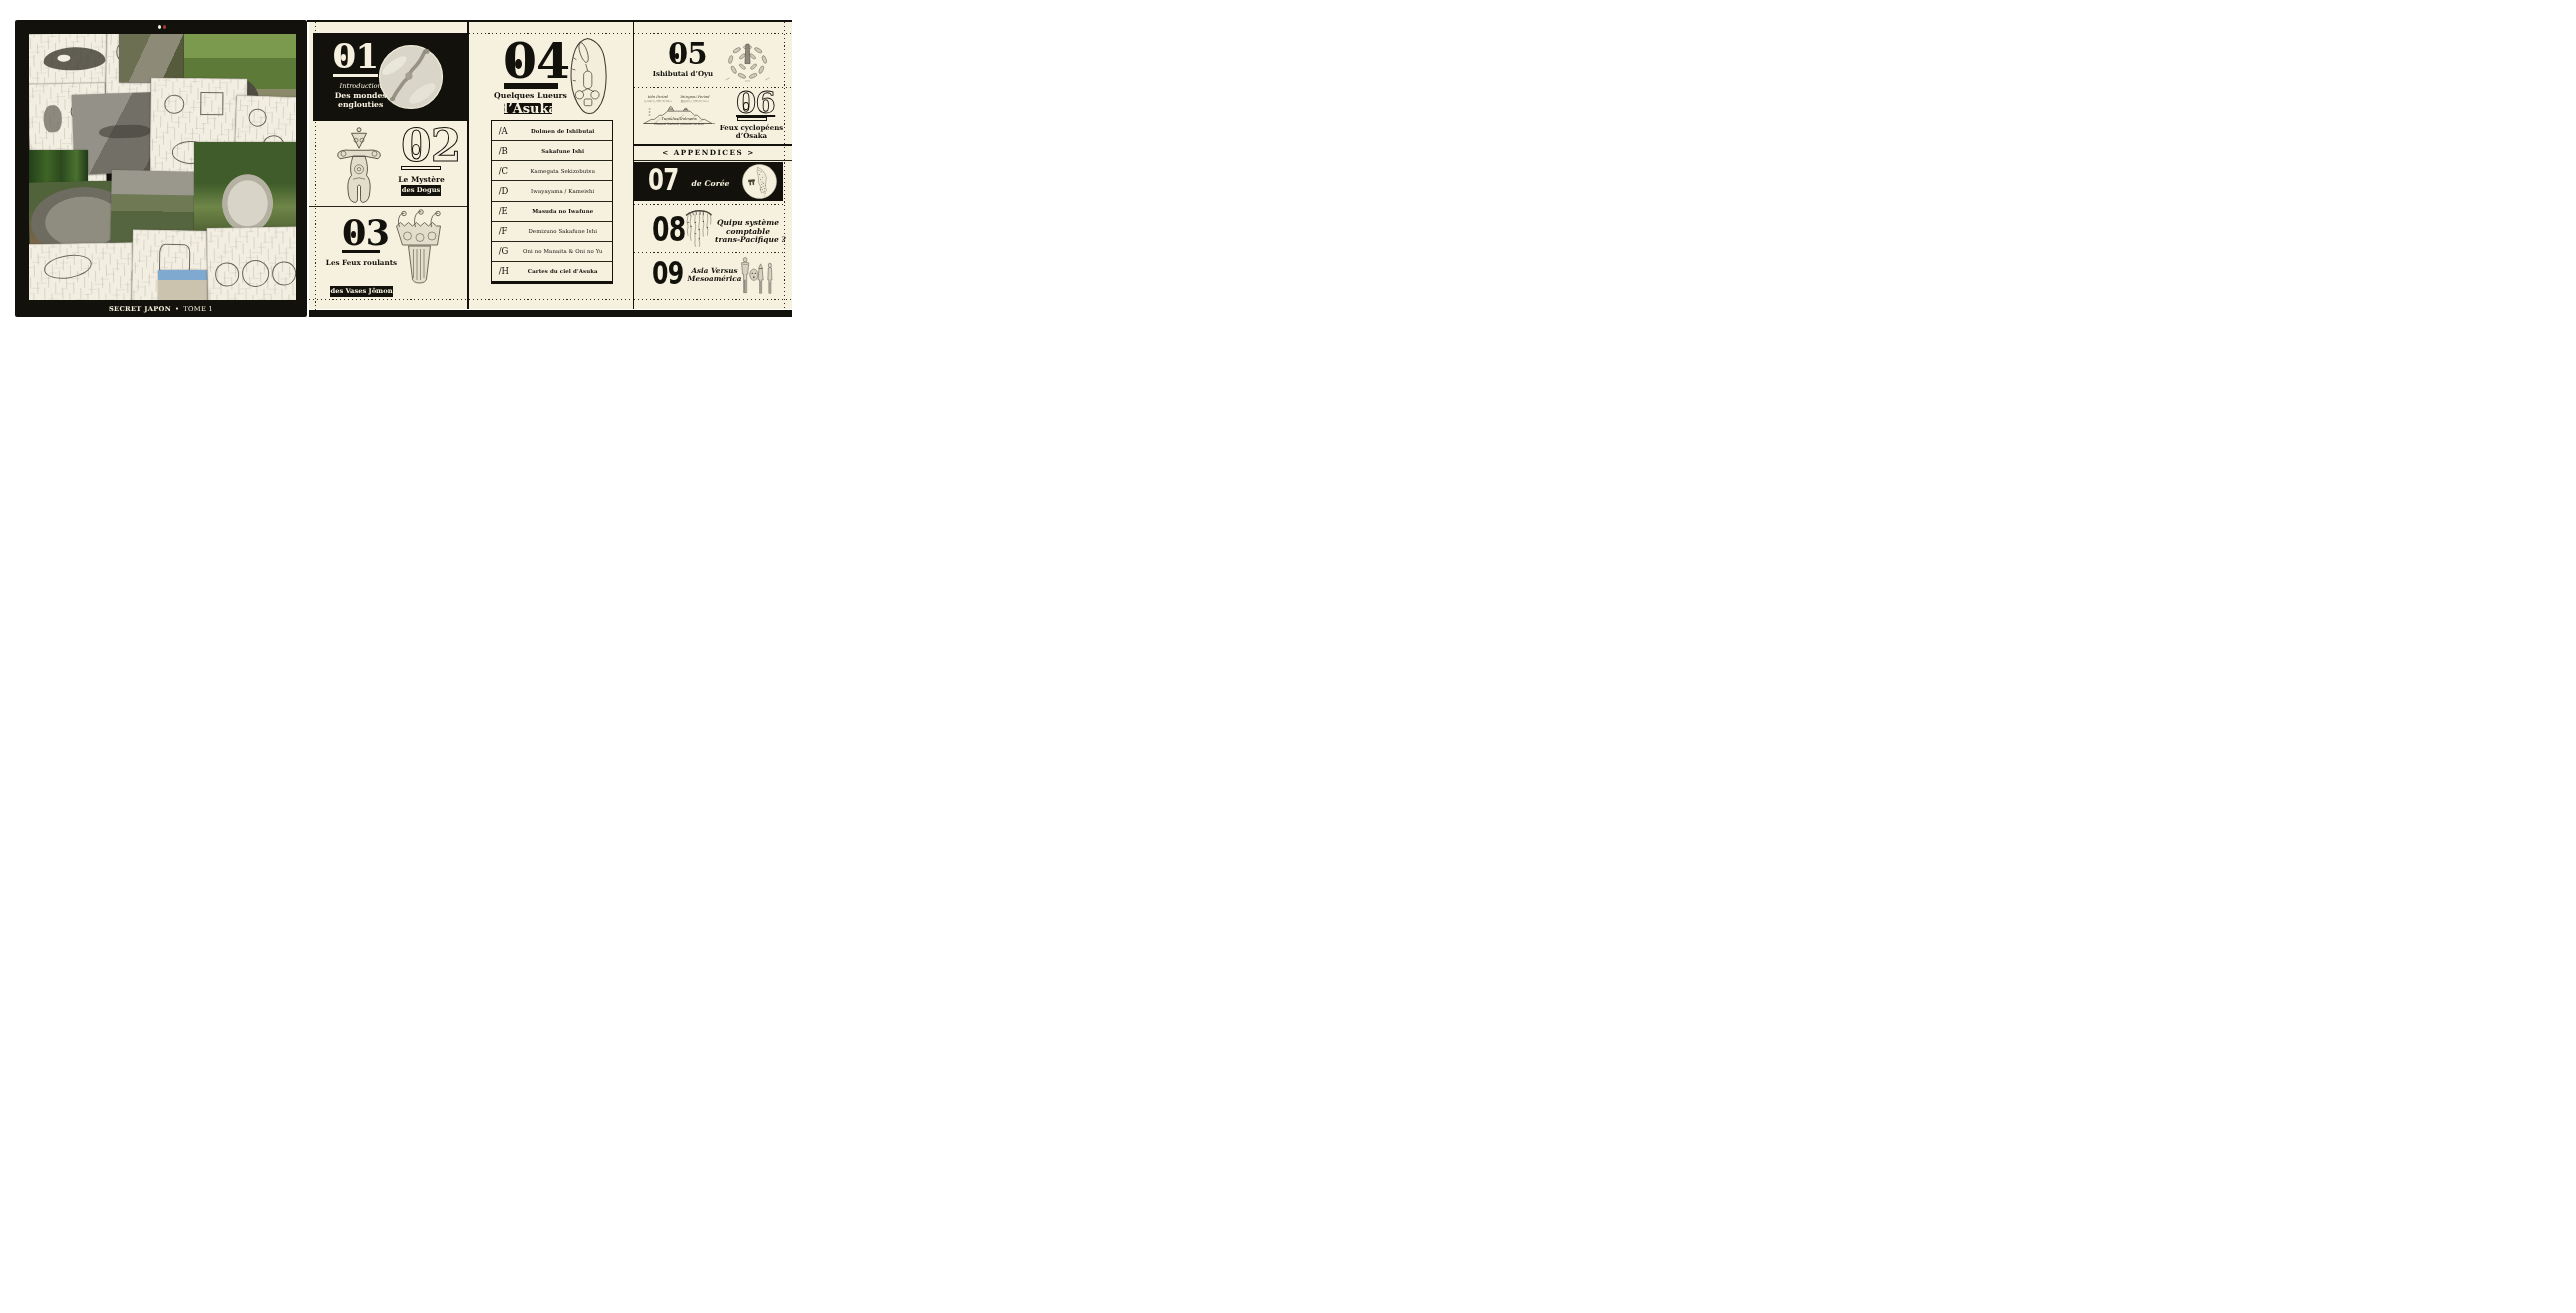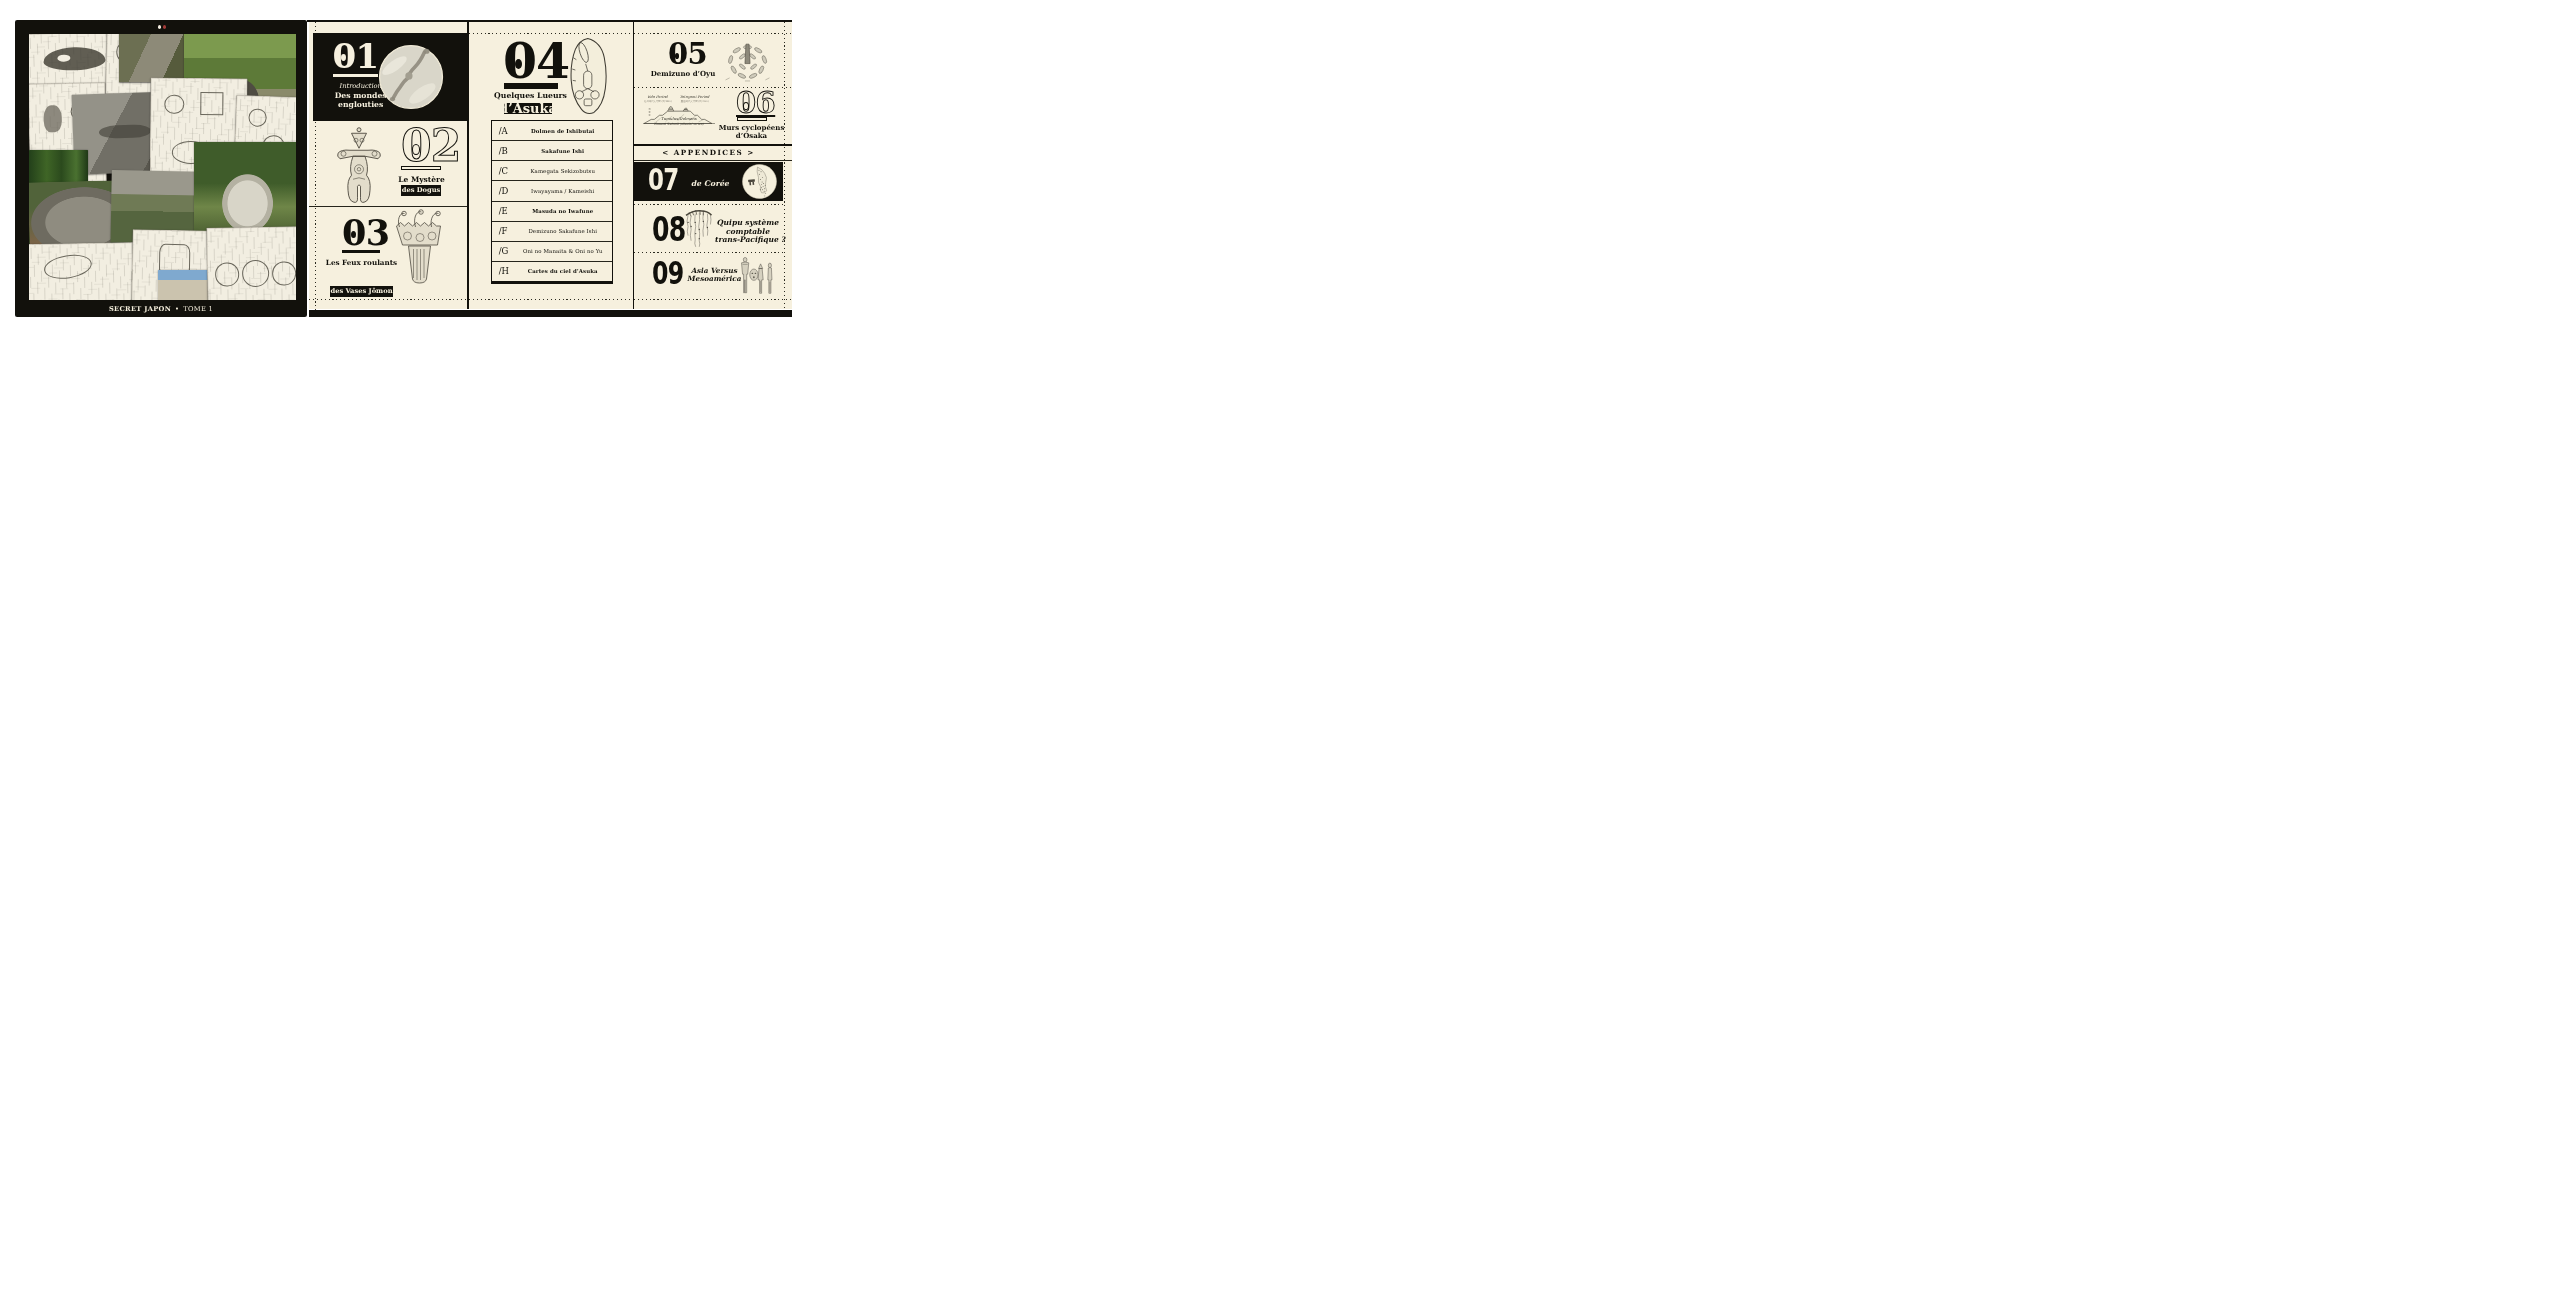--- a/index.html
+++ b/index.html
@@ -251,21 +251,21 @@
         <span class="lbl">Cartes du ciel d’Asuka</span>
       </div>
   </div>
   <div class="hdots" style="left:469px;top:299px;width:164px;"></div>
 
   <div class="hdots" style="left:634px;top:33px;width:158px;"></div>
 
   <div class="bn" style="left:668px;top:40px;font-size:29px;">
     <span>05</span><i class="zd"></i>
   </div>
-  <div class="t" style="left:647px;top:69px;width:72px;font-size:7px;">Demizuno d’Oyu</div>
+  <div class="t" style="left:647px;top:69px;width:72px;font-size:7px;">Ishibutai d’Oyu</div>
   <div class="abs" style="left:721px;top:37px;width:53px;height:46px;">
     <svg width="53" height="46" viewBox="0 0 102 90">
       <g fill="#cfcbbb" stroke="#6b675c" stroke-width="1">
         <ellipse cx="51" cy="20" rx="8" ry="3.5"></ellipse>
           <ellipse cx="72" cy="26" rx="8" ry="3.5" transform="rotate(30 72 26)"></ellipse>
         <ellipse cx="84" cy="44" rx="8" ry="3.5" transform="rotate(70 84 44)"></ellipse>
           <ellipse cx="78" cy="64" rx="8" ry="3.5" transform="rotate(115 78 64)"></ellipse>
         <ellipse cx="62" cy="76" rx="8" ry="3.5" transform="rotate(155 62 76)"></ellipse>
           <ellipse cx="40" cy="76" rx="8" ry="3.5" transform="rotate(25 40 76)"></ellipse>
         <ellipse cx="24" cy="64" rx="8" ry="3.5" transform="rotate(60 24 64)"></ellipse>
@@ -301,21 +301,21 @@
       </svg>
     </div>
     <div class="diag-label" style="left:0;top:20.6px;width:72px;font-size:3.9px;">Tumulus/Dolmens</div>
     <div class="diag-label" style="left:0;top:27px;width:72px;font-size:3.1px;">Natural Subsoil (alluvial strata)</div>
     <div class="abs" style="left:4.1px;top:13.4px;width:4.1px;font-size:2.6px;line-height:3.6px;color:#3f3c33;writing-mode:vertical-rl;text-orientation:upright;font-family:'DejaVu Sans',sans-serif;">③②①</div>
   </div>
   <div class="bn outline" style="left:736px;top:89px;font-size:29px;text-decoration:underline;-webkit-text-stroke:0.9px #12110c;">
     <span>06</span><i class="zd"></i>
   </div>
   <div class="bar" style="left:737px;top:117px;width:30px;height:3.6px;border:0.8px solid #12110c;box-sizing:border-box;"></div>
-  <div class="t" style="left:718px;top:123px;width:67px;font-size:7px;">Murs cyclopéens</div>
+  <div class="t" style="left:718px;top:123px;width:67px;font-size:7px;">Feux cyclopéens</div>
   <div class="t" style="left:718px;top:131px;width:67px;font-size:7px;">d’Osaka</div>
 
   <div class="abs ink" style="left:634px;top:144px;width:158px;height:1.6px;"></div>
   <div class="t" style="left:634px;top:148px;width:149px;font-size:7.2px;letter-spacing:1.5px;">&lt; APPENDICES &gt;</div>
   <div class="abs" style="left:634px;top:160px;width:158px;height:0.7px;background:#26251c;"></div>
 
   <div class="abs ink" style="left:634px;top:162px;width:149px;height:39px;">
     <div class="bn" style="left:14.4px;top:1.8px;font-size:31px;color:#f6f0de;font-weight:700;">
       <span class="cond">07</span>
     </div>

